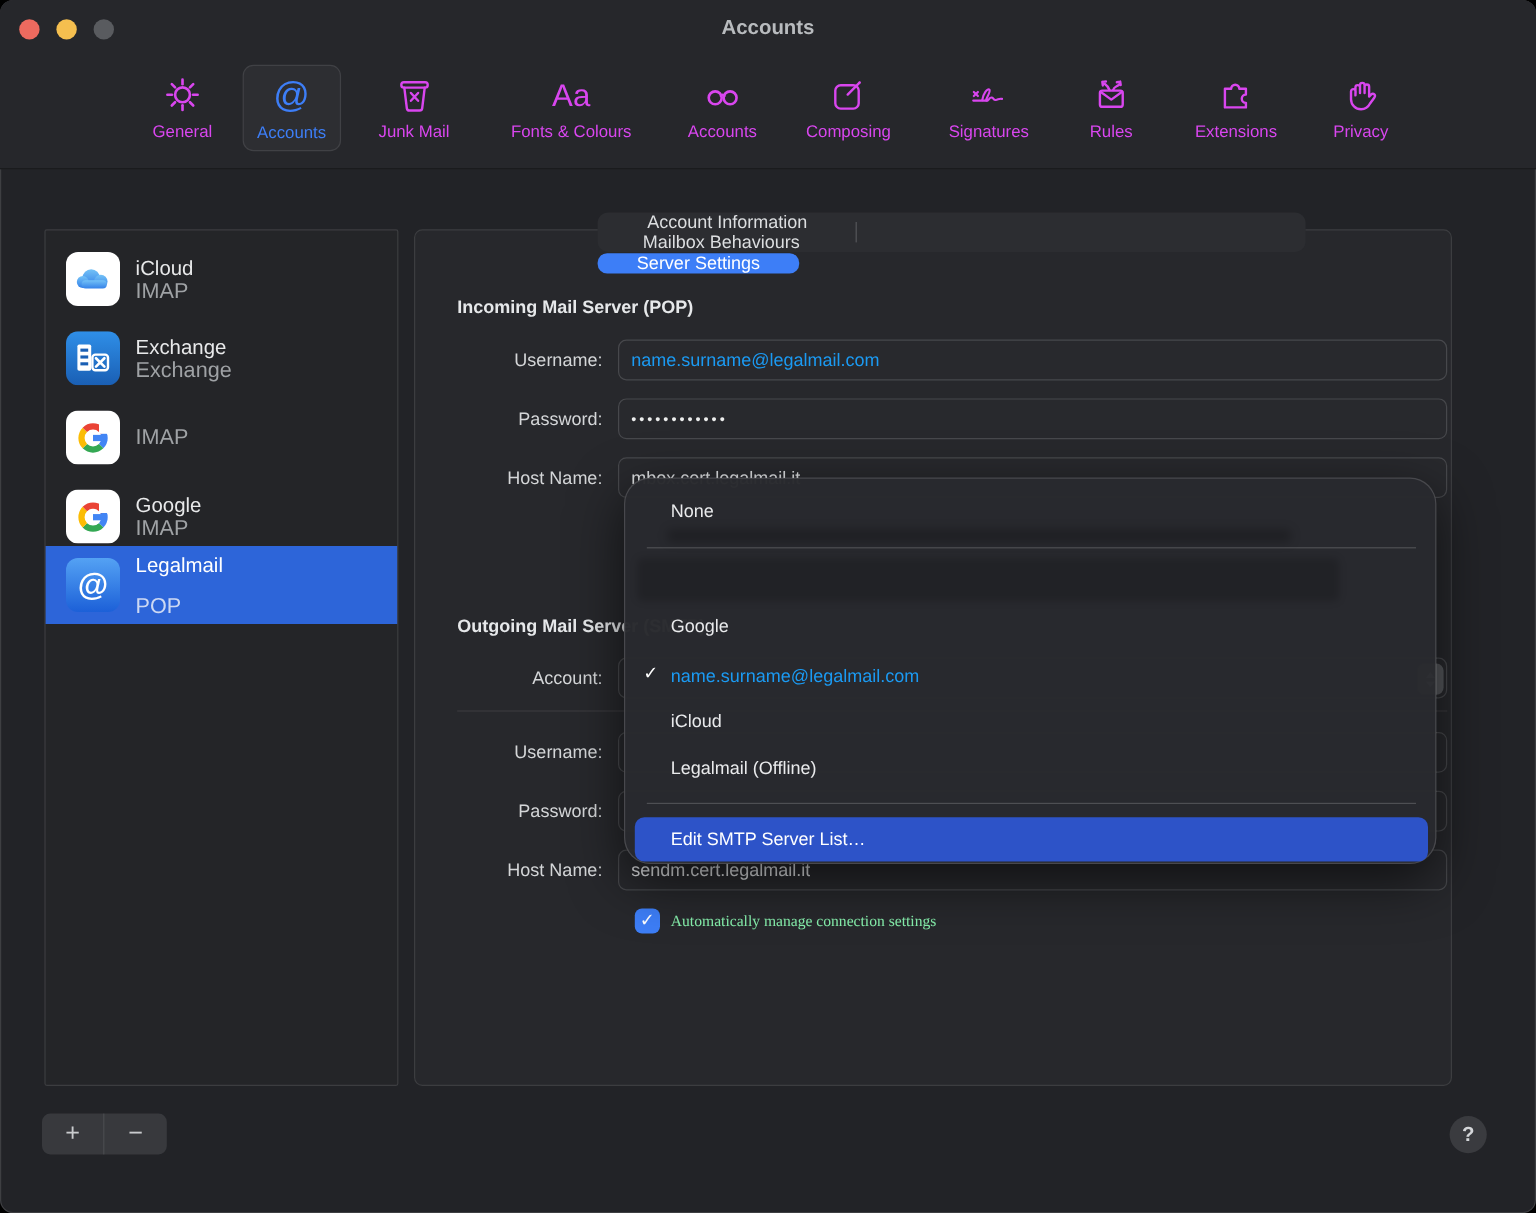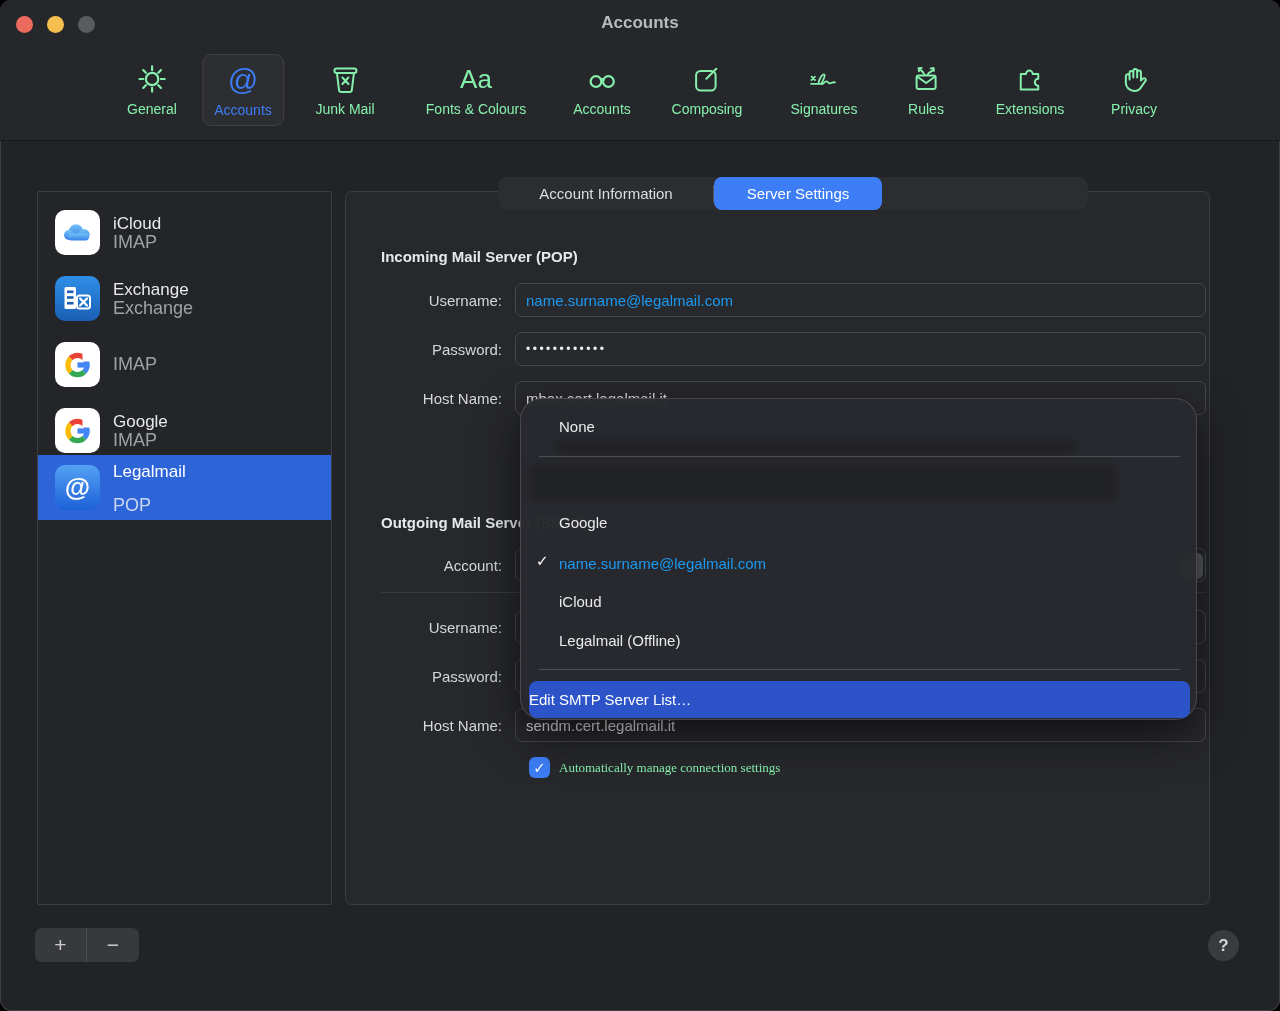--- a/index.html
+++ b/index.html
@@ -9,41 +9,41 @@
           box-shadow:inset 0 0 0 1px rgba(255,255,255,0.13);}
   .chrome{position:absolute;left:0;top:0;width:1280px;height:141px;background:#26272b;border-bottom:1px solid #1a1b1d;}
   
   .tl{position:absolute;top:16px;width:17px;height:17px;border-radius:50%;}
   .tl.red{left:16px;background:#ed6a5f;}
   .tl.yellow{left:47px;background:#f5bf4f;}
   .tl.gray{left:78px;background:#595b5f;}
   .wtitle{position:absolute;top:13px;left:0;width:1280px;text-align:center;font-size:17px;font-weight:bold;color:#b8bbbe;}
   
   .titem{position:absolute;top:54px;transform:translateX(-50%);display:flex;flex-direction:column;align-items:center;
-         gap:5px;padding:7px 11px;border-radius:9px;color:#86efac;cursor:default;}
+         gap:5px;padding:7px 11px;border-radius:9px;color:#d946ef;cursor:default;}
   .titem.sel{color:#3d7ef7;background:#2d2e32;border:1px solid #404145;}
   .ticon{height:36px;display:flex;align-items:center;justify-content:center;}
   .tlabel{font-size:14px;line-height:15px;white-space:nowrap;}
   .atglyph{font-size:30px;font-weight:400;line-height:34px;}
   .aaglyph{font-size:26px;line-height:34px;}
   svg{display:block;}
   
   .sidebar{position:absolute;left:37px;top:191px;width:295px;height:714px;border:1px solid #3c3d40;background:#242528;border-radius:2px;}
   .acc-row{position:absolute;left:38px;width:293px;display:flex;align-items:center;height:66px;padding-left:17px;gap:13px;}
   .acc-row.sel{background:#2d65d9;}
   .acc-ic{width:45px;height:45px;border-radius:10px;flex:0 0 45px;display:flex;align-items:center;justify-content:center;}
   .acc-name{font-size:17px;color:#e8e9ea;line-height:21px;}
   .acc-sub{font-size:18px;color:#9fa2a5;line-height:17px;}
   .acc-row.sel .acc-name{color:#fff;}
   .acc-row.sel .acc-sub{color:#ccd8f3;margin-top:15px;}
   .lm-ic{background:linear-gradient(180deg,#54a2f4,#1c60d8);color:#fff;font-size:26px;font-weight:600;}
   
   .mainbox{position:absolute;left:345px;top:191px;width:865px;height:714px;border:1px solid #3c3d40;background:#27282c;border-radius:7px;}
   
-  .segctl{position:absolute;left:498px;top:177px;width:590px;height:33px;background:#2c2d31;border-radius:9px;display:flex;z-index:5;}
+  .segctl{position:absolute;left:498px;top:177px;width:590px;height:33px;background:#2c2d31;border-radius:9px;display:flex;z-index:5;flex-direction:column;}
   .seg{display:flex;align-items:center;justify-content:center;font-size:15px;color:#dcdee0;position:relative;}
   .seg.s0{width:216px;} .seg.s1{width:206px;} .seg.s2{width:168px;}
   .seg.sel{background:#3d7ef7;color:#fff;border-radius:8px;font-weight:500;}
   .segdiv{position:absolute;right:0;top:8px;width:1px;height:17px;background:#55565a;}
   
   .sectitle{position:absolute;font-size:15px;font-weight:bold;color:#e6e8ea;}
   .frow{position:absolute;left:381px;width:825px;height:34px;display:flex;align-items:center;}
   .flabel{width:134px;text-align:right;padding-right:13px;font-size:15px;color:#d4d6d8;flex:0 0 134px;}
   .field{flex:1;height:34px;background:#28292d;border:1px solid #47484c;border-radius:7px;display:flex;align-items:center;padding:0 10px;position:relative;}
   .fval{font-size:15px;color:#dfe1e3;white-space:nowrap;overflow:hidden;}
@@ -62,21 +62,21 @@
   
   .menu{position:absolute;left:520px;top:398px;width:677px;height:322px;background:rgba(41,42,46,0.98);
         border:1px solid rgba(255,255,255,0.15);border-radius:22px;box-shadow:0 14px 44px rgba(0,0,0,0.6);z-index:50;}
   .mitem{position:absolute;left:0;width:100%;padding-left:38px;font-size:15px;color:#e9eaec;line-height:24px;height:24px;}
   .mitem.link{color:#1b9af2;}
   .mcheck{position:absolute;left:15px;width:20px;text-align:left;color:#fff;font-size:15px;font-weight:600;}
   .msep{position:absolute;left:18px;width:641px;height:1px;background:rgba(255,255,255,0.18);}
   .redact1{position:absolute;left:35px;top:42px;width:520px;height:11px;background:rgba(0,0,0,0.22);filter:blur(4px);border-radius:4px;}
   .redact2{position:absolute;left:10px;top:66px;width:585px;height:36px;background:rgba(0,0,0,0.16);filter:blur(3px);border-radius:5px;}
   .mpill{position:absolute;left:8px;top:282px;width:661px;height:37px;background:#2d53c8;border-radius:8px;
-         display:flex;align-items:center;font-size:15px;font-weight:500;color:#fff;}
+         display:flex;align-items:center;padding-left:30px;font-size:15px;font-weight:500;color:#fff;}
   
   .addrem{position:absolute;left:35px;top:928px;width:104px;height:34px;background:#38393d;border-radius:7px;display:flex;}
   .arbtn{width:52px;display:flex;align-items:center;justify-content:center;font-size:21px;color:#c9cbce;}
   .arbtn.first{border-right:1px solid #4a4b4f;}
   .helpbtn{position:absolute;left:1208px;top:930px;width:31px;height:31px;border-radius:50%;background:#3a3b3f;
            color:#d4d6d9;font-size:17px;font-weight:bold;display:flex;align-items:center;justify-content:center;}
 </style>
 </head>
 <body>
 
@@ -291,20 +291,23 @@
       </span>
   </div>
 
   <div class="mainbox"></div>
 
   <div class="segctl">
     <div class="seg s0">
         <span>Account Information</span>
         <span class="segdiv"></span>
       </div>
+    <div class="seg s1">
+        <span>Mailbox Behaviours</span>
+      </div>
     <div class="seg s2 sel">
         <span>Server Settings</span>
       </div>
   </div>
 
   <div class="sectitle" style="left:381px;top:248px">Incoming Mail Server (POP)</div>
 
   <div class="frow" style="top:283px">
     <div class="flabel">Username:</div>
     <div class="field">

